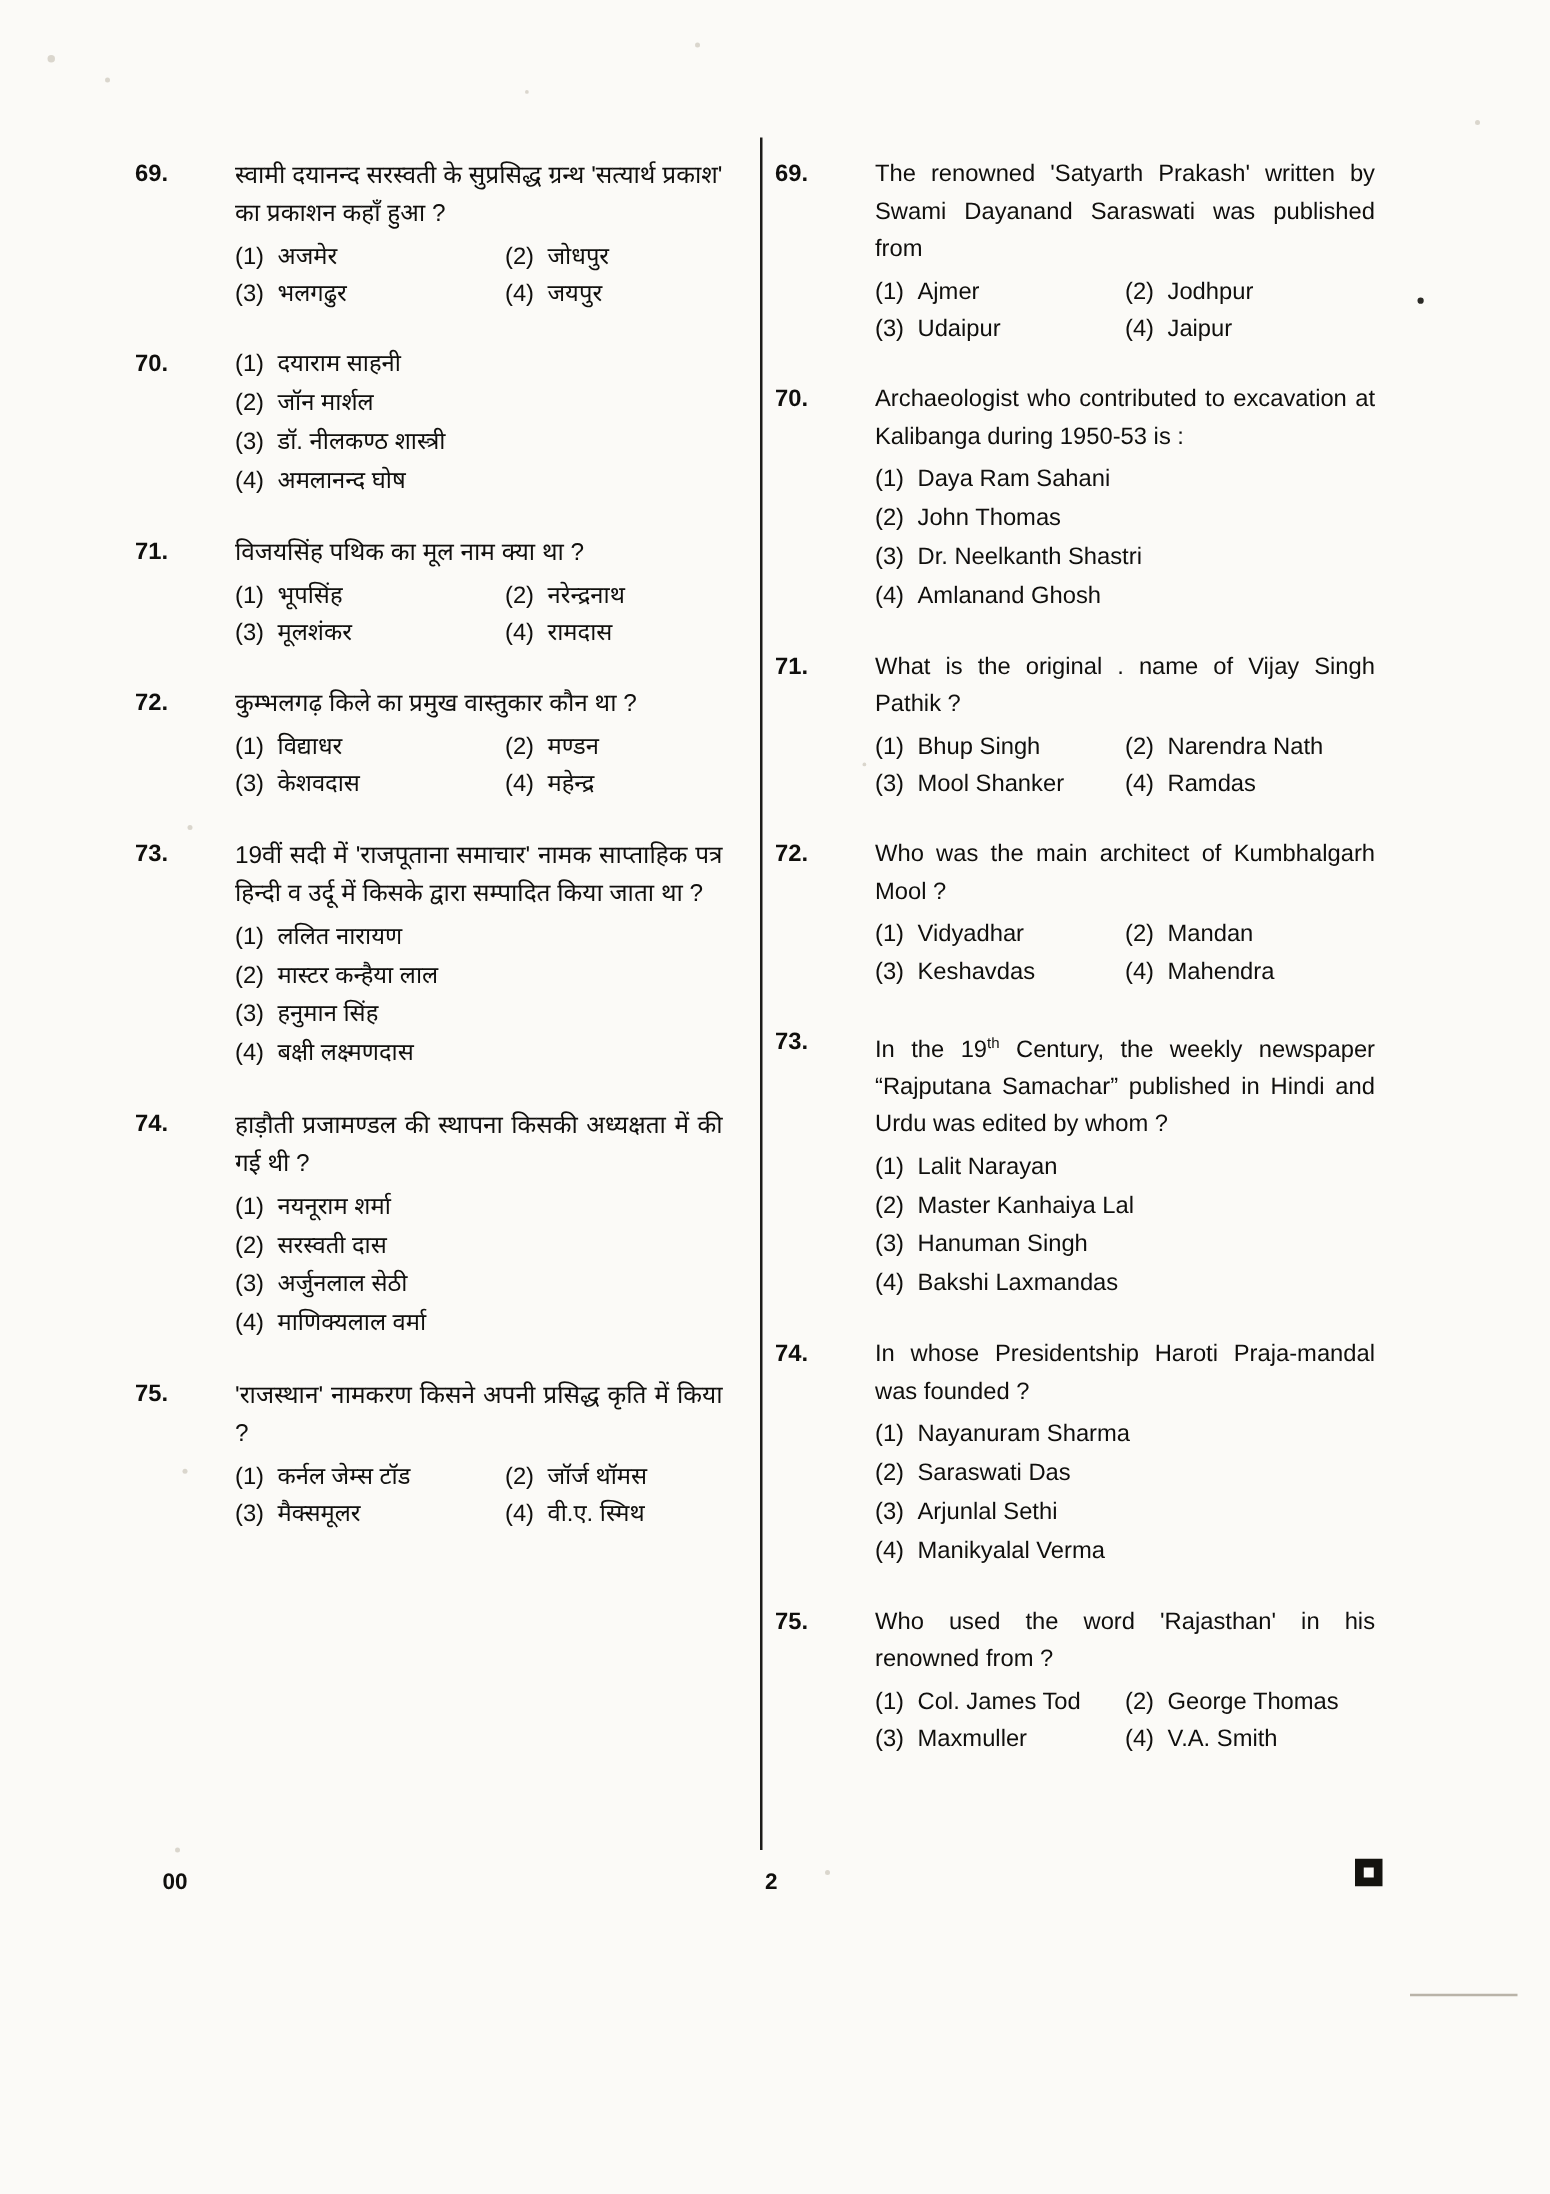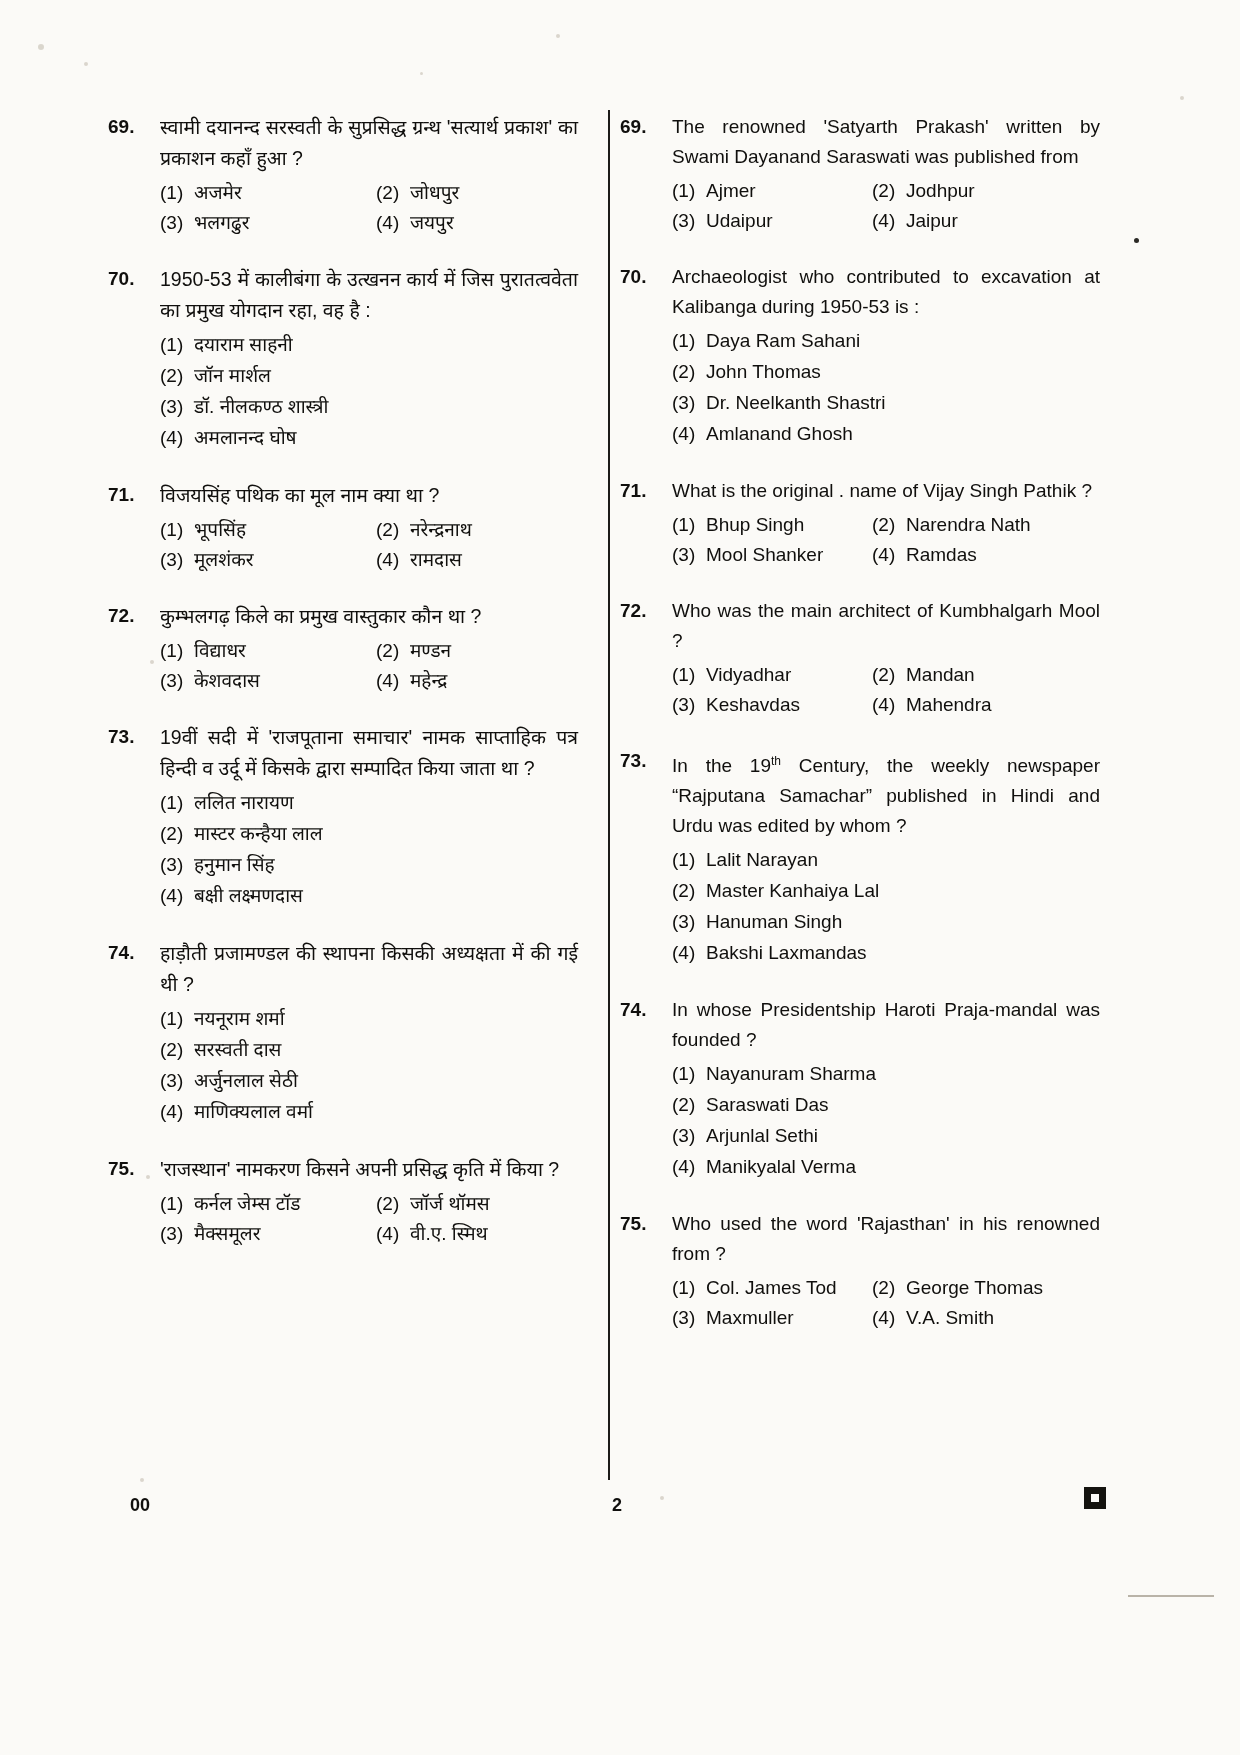--- a/index.html
+++ b/index.html
@@ -36,40 +36,40 @@
   .divider {
     position: absolute;
     left: 608px;
     top: 110px;
     width: 2px;
     height: 1370px;
     background: #1c1b19;
   }
   .col {
     position: absolute;
-    top: 0;
+    top: 13px;
   }
   .col-hi { left: 0; width: 470px; }
   .col-en { left: 512px; width: 480px; }
 
   .q {
     position: relative;
     margin-bottom: 26px;
   }
   .qnum {
     position: absolute;
     left: 0;
     top: 0;
     width: 44px;
     font-weight: bold;
     font-size: 19px;
     line-height: 30px;
   }
   .qbody {
-    margin-left: 52px;
+    margin-left: 80px;
   }
   .stem {
     font-size: 19px;
     line-height: 30px;
     text-align: justify;
   }
   .stem-hi {
     font-family: "Liberation Sans", sans-serif;
     font-size: 19.5px;
     line-height: 31px;
@@ -201,21 +201,20 @@
                 <span class="txt">जयपुर</span>
               </div>
             </div>
           </div>
         </div>
       </div>
 
       <div class="q">
         <div class="qnum">70.</div>
         <div class="qbody">
-          <div class="stem stem-hi">1950-53 में कालीबंगा के उत्खनन कार्य में जिस पुरातत्ववेता का प्रमुख योगदान रहा, वह है :</div>
           <div class="opts stack">
             <div class="opt-row">
                 <div class="opt">
               <span class="lbl">(1)</span>
               <span class="txt">दयाराम साहनी</span>
                 </div>
               </div>
             <div class="opt-row">
                 <div class="opt">
               <span class="lbl">(2)</span>

